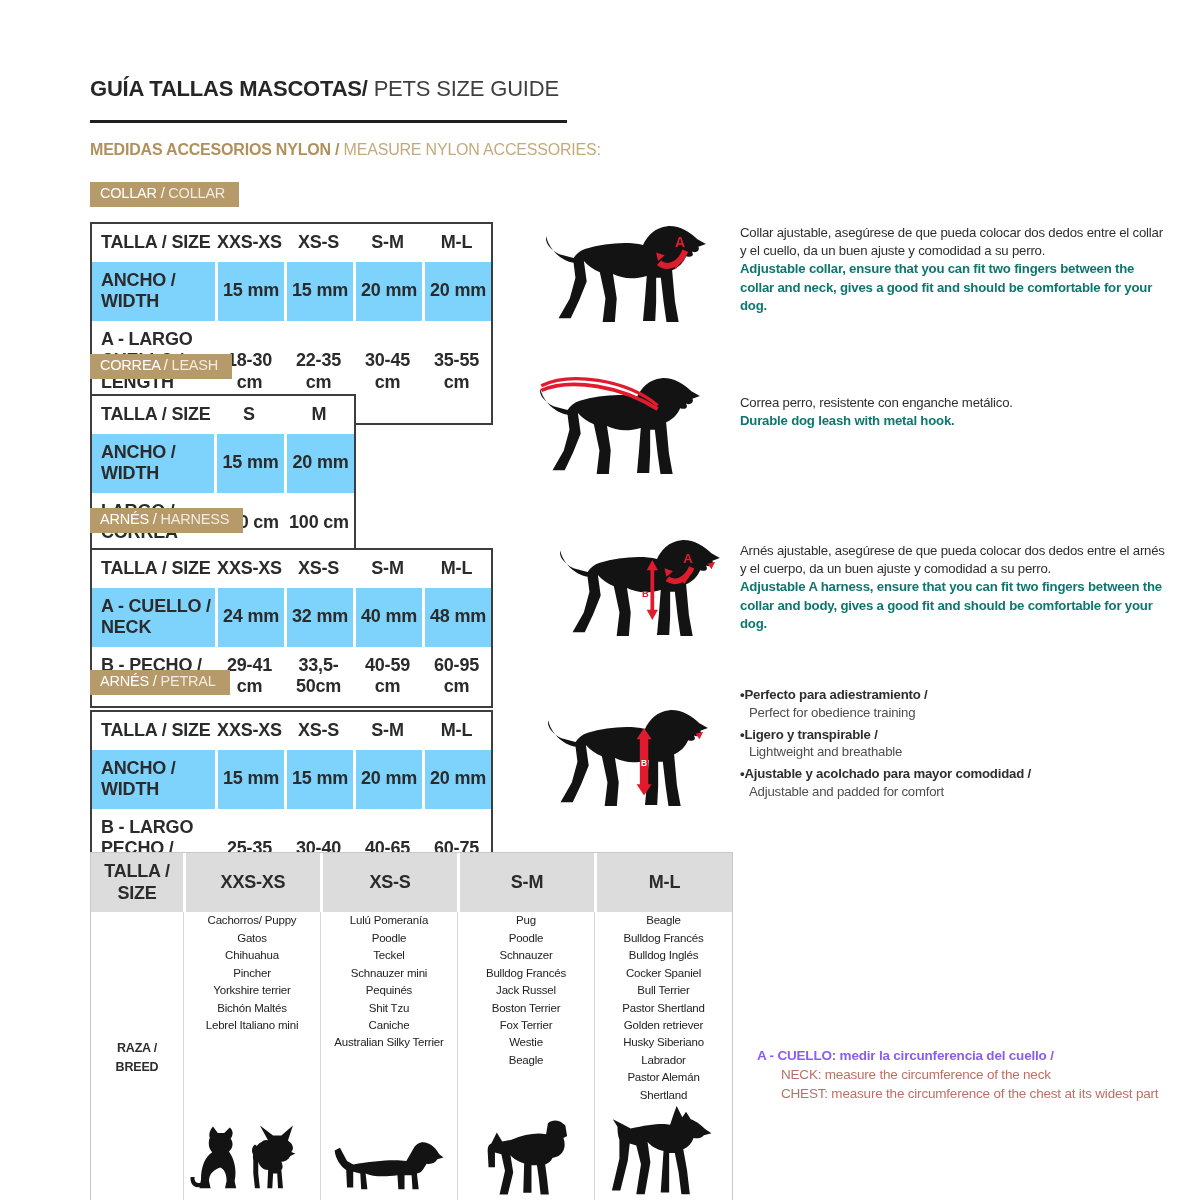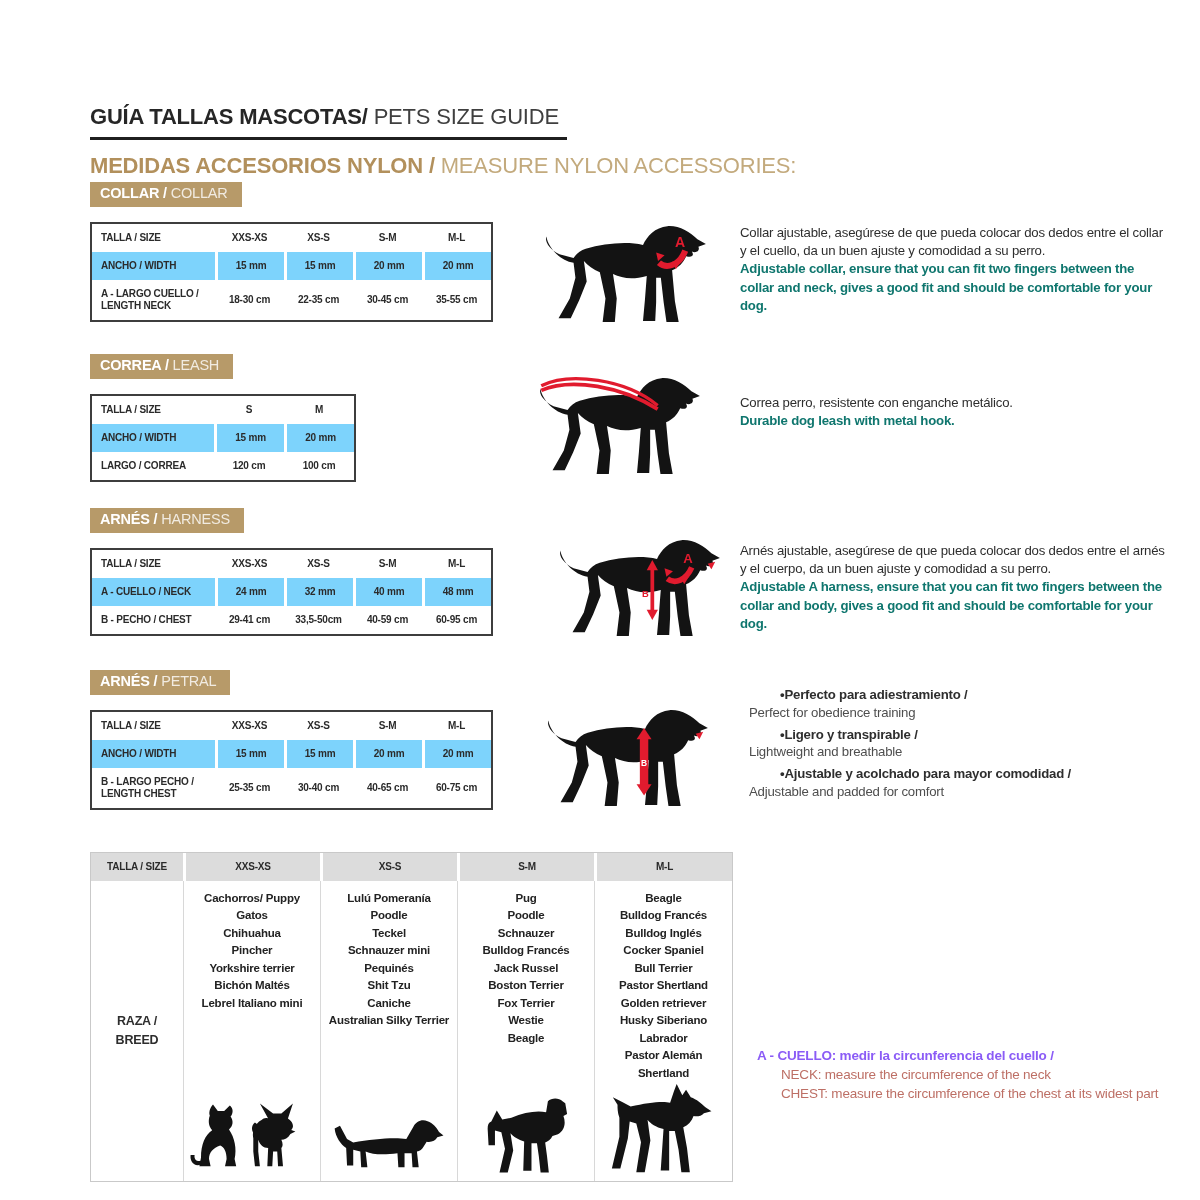--- a/index.html
+++ b/index.html
@@ -1,59 +1,59 @@
 <!DOCTYPE html>
 <html><head>
 <meta charset="utf-8">
 <style>
   html,body { margin:0; padding:0; background:#fff; }
   body { width:1200px; height:1200px; position:relative; font-family:"Liberation Sans", sans-serif; color:#2d2d2d; letter-spacing:-0.2px; }
 
-  .title { position:absolute; left:90px; top:76px; font-size:22px; white-space:nowrap; border-bottom:3px solid #1f1f1f; padding-bottom:7px; padding-right:8px;margin-top:28px; }
+  .title { position:absolute; left:90px; top:76px; font-size:22px; white-space:nowrap; border-bottom:3px solid #1f1f1f; padding-bottom:18px; padding-right:8px; }
   .title .es { font-weight:700; color:#262626; }
   .title .en { font-weight:400; color:#3f3f3f; }
 
-  .subtitle { position:absolute; left:90px; top:153px; font-size:22px; white-space:nowrap; }
+  .subtitle { position:absolute; left:90px; top:141px; font-size:16px; white-space:nowrap; }
   .subtitle .es { font-weight:700; color:#b2905c; }
   .subtitle .en { font-weight:400; color:#c3aa7d; }
 
   .section { position:absolute; left:90px; width:1078px; }
   .badge { display:inline-block; background:#b79a69; color:#fff; padding:4px 14px 5px 10px; font-size:14.5px; line-height:1.1; }
-  .badge .es { font-weight:700; }
+  .badge .es { font-weight:400; }
   .badge .en { font-weight:400; color:rgba(255,255,255,0.8); }
   .sec-body { position:relative; margin-top:15px; }
 
   .sz-table { border:2px solid #3d3d3d; display:inline-block; background:#fff; }
   .t-row { display:grid; align-items:center; }
   .cols5 .t-row { grid-template-columns:123px 69px 69px 69px 69px; }
   .cols3 .t-row { grid-template-columns:122px 70px 70px; }
   .t-row.gray { background:#7dd3fc; }
   .t-row.gray .cell:not(:first-child) { border-left:3px solid #fff; }
-  .cell { font-size:10px; font-weight:700; text-align:center; padding:8px 2px; line-height:1.2; color:#2b2b2b; align-self:stretch; display:flex; align-items:center; justify-content:center; }
+  .cell { font-size:18px; font-weight:700; text-align:center; padding:8px 2px; line-height:1.2; color:#2b2b2b; align-self:stretch; display:flex; align-items:center; justify-content:center; }
   .cell.lab { justify-content:flex-start; text-align:left; padding-left:9px; }
 
   .dog-wrap { position:absolute; }
   .desc { position:absolute; left:650px; width:430px; font-size:13.2px; line-height:1.38; }
   .desc .es { font-weight:400; color:#2e2e2e; display:block; }
   .desc .en { font-weight:700; color:#0f766e; display:block; }
 
   .bullets { position:absolute; left:650px; width:432px; font-size:13.2px; line-height:1.35; }
   .bullet { margin-bottom:4px; }
-  .bullet .es { font-weight:700; color:#2e2e2e;margin-left:40px; }
+  .bullet .es { font-weight:700; color:#2e2e2e; }
   .bullet .es::before { content:"\2022 "; }
   .bullet .en { display:block; margin-left:9px; color:#4e4e4e; }
 
   .breed-table { position:absolute; left:90px; top:852px; border:1px solid #c9c9c9; background:#fff; width:641px; }
   .b-head { display:grid; grid-template-columns:92px 137px 137px 137px 138px; background:#dcdcdc; }
   .b-head .cell { padding:8px 2px; background:transparent; }
   .b-head .cell:not(:first-child) { border-left:3px solid #fff; }
   .b-body { display:grid; grid-template-columns:92px 137px 137px 137px 138px; }
   .bcell { border-left:1px solid #d8d8d8; display:flex; flex-direction:column; min-height:268px; }
   .bcell.rlab { border-left:none; justify-content:center; align-items:center; text-align:center; font-weight:700; font-size:12.5px; line-height:1.5; }
-  .breeds { padding-top:9px; text-align:center; font-size:11.5px; font-weight:700; line-height:1.52; color:#222; }
+  .breeds { text-align:center; font-size:11.5px; font-weight:400; line-height:1.52; color:#222; }
   .sil { margin-top:auto; display:flex; justify-content:center; align-items:flex-end; gap:5px; padding:2px 0 3px; }
 
   .notes { position:absolute; left:757px; top:1046px; width:434px; font-size:13.5px; line-height:1.42; }
   .note .es { font-weight:700; color:#8b5cf6; display:block; }
   .note .en { font-weight:400; color:#bd6f65; display:block; margin-left:24px; }
 
   svg { display:block; }
   .red-label { font-family:"Liberation Sans", sans-serif; font-weight:700; fill:#e11b2e; }
 </style>
 </head>

